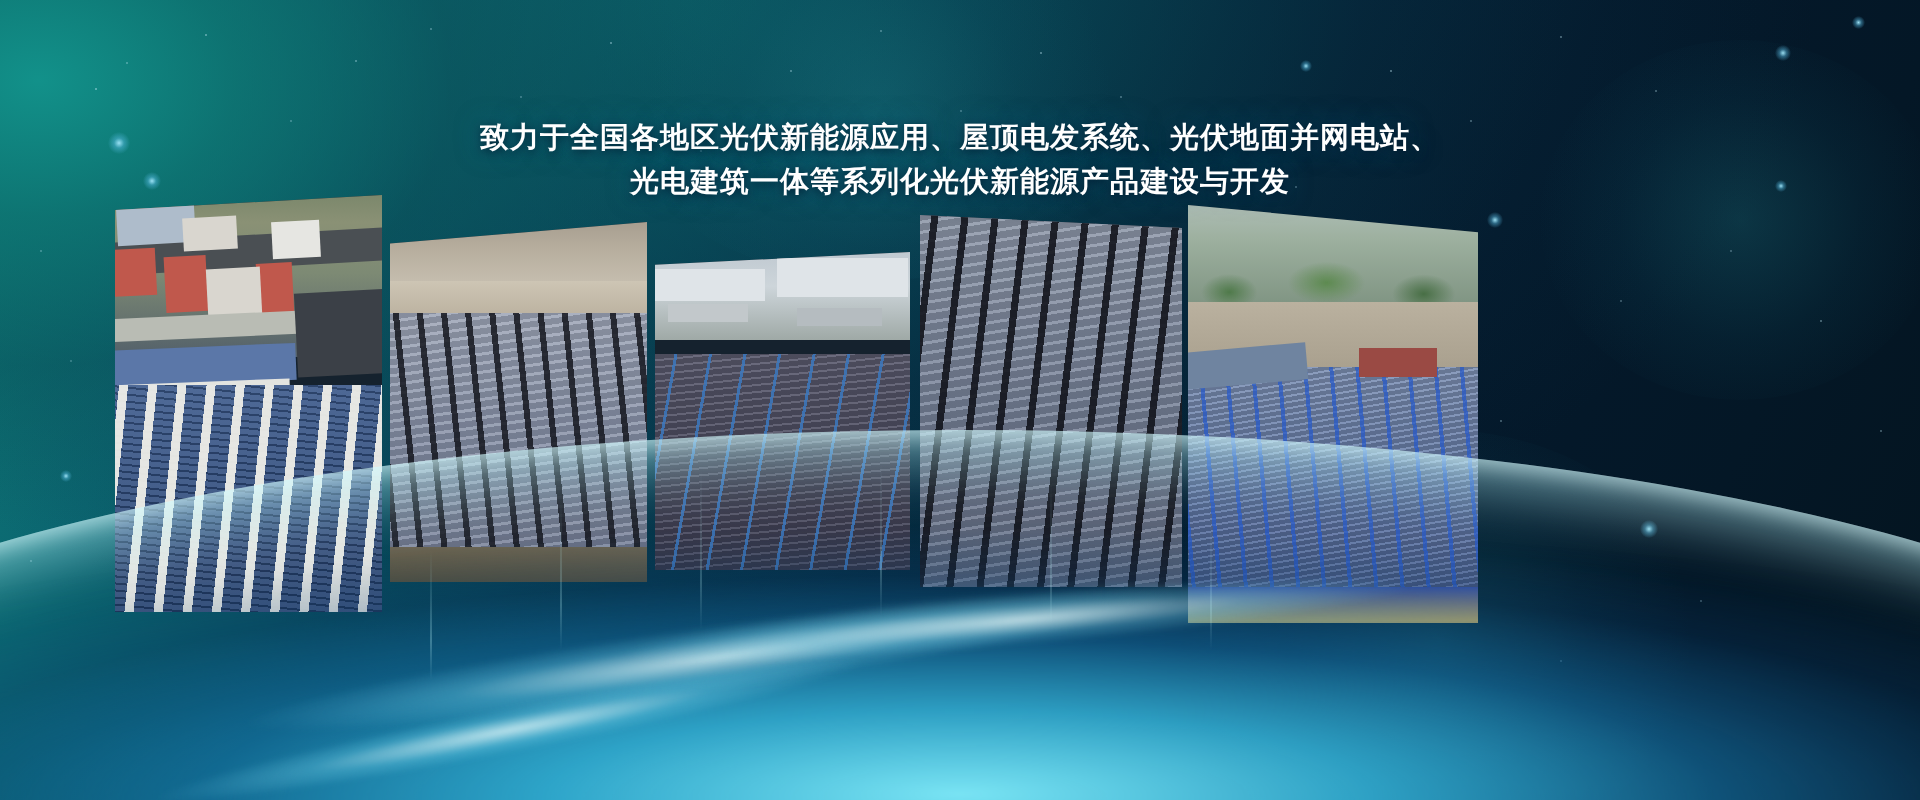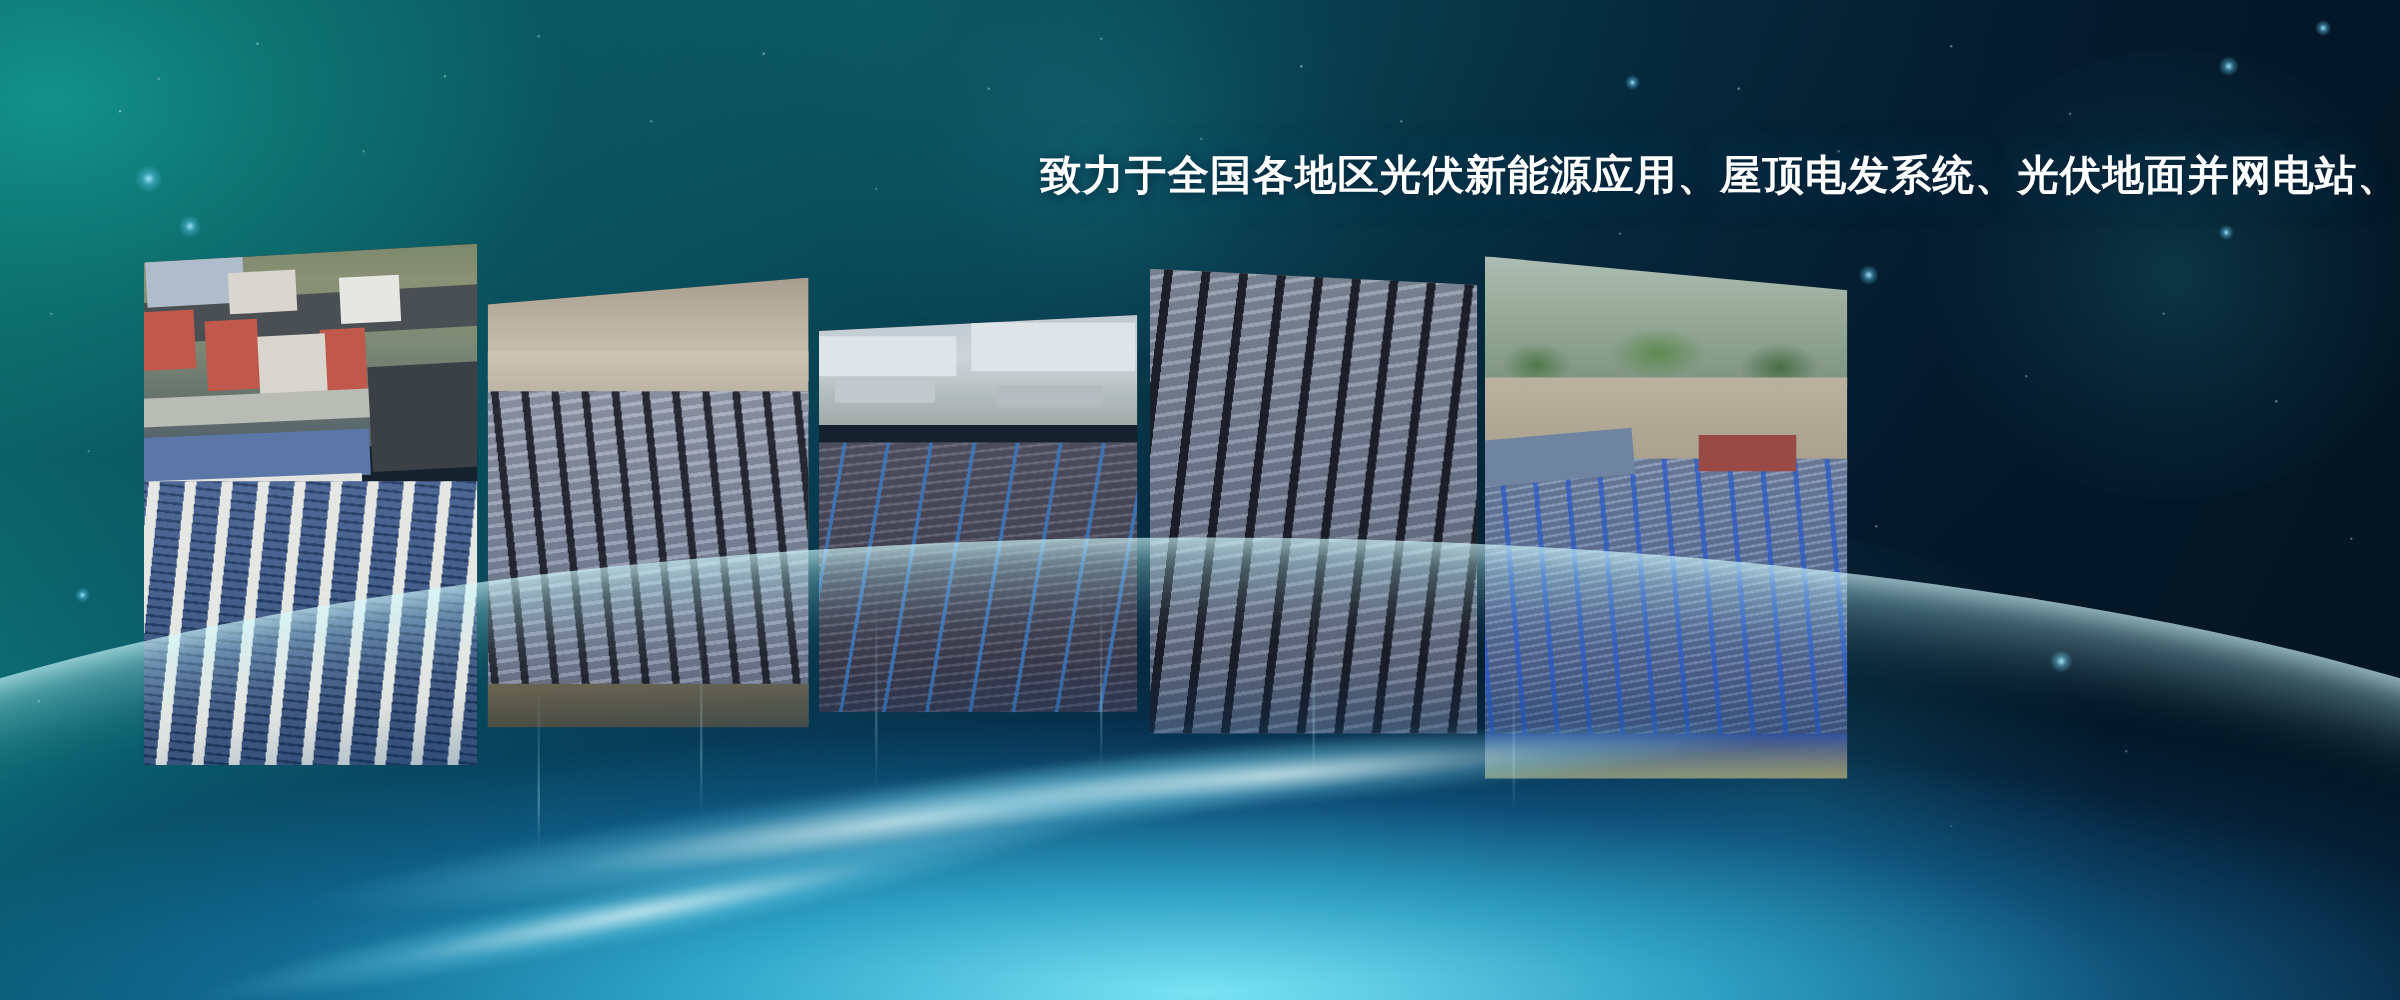--- a/index.html
+++ b/index.html
@@ -19,28 +19,29 @@
   .stars{position:absolute;inset:0;pointer-events:none;}
   .star{position:absolute;border-radius:50%;background:#bfe9f5;}
   .glow{position:absolute;border-radius:50%;
         background:radial-gradient(circle,rgba(160,230,250,0.95) 0%, rgba(90,190,230,0.45) 32%, rgba(40,140,190,0.0) 72%);}
   .neb{position:absolute;border-radius:50%;
        background:radial-gradient(circle,rgba(40,160,170,0.22) 0%, rgba(20,110,130,0.10) 45%, rgba(0,0,0,0) 75%);}
 
   
   .headline{
     position:absolute;left:0;right:0;top:118px;
-    text-align:right;
+    text-align:center;
     color:#ffffff;
-    font-size:33px;
+    font-size:29px;
     font-weight:bold;
     line-height:44px;
     letter-spacing:1px;
     text-shadow:0 2px 10px rgba(0,20,40,0.85), 0 0 26px rgba(20,120,160,0.5);
     z-index:7;
+    font-family:Liberation Mono, monospace;
   }
   .headline .ln{display:block;white-space:nowrap;}
 
   
   .strip{position:absolute;left:0;top:0;width:1920px;height:800px;z-index:5;}
   .photo{position:absolute;overflow:hidden;background:#15222e;
          box-shadow:0 6px 26px rgba(0,0,0,0.45);}
   .photo .inner{position:absolute;inset:-6%;}
 
   
@@ -182,20 +183,21 @@
     <div class="star" style="left:1560px;top:660px;width:2px;height:2px;opacity:.3;"></div>
     <div class="star" style="left:40px;top:250px;width:2px;height:2px;opacity:.35;"></div>
     <div class="star" style="left:70px;top:360px;width:2px;height:2px;opacity:.3;"></div>
     <div class="star" style="left:30px;top:560px;width:2px;height:2px;opacity:.35;"></div>
     <div class="star" style="left:1500px;top:420px;width:2px;height:2px;opacity:.4;"></div>
     <div class="star" style="left:1620px;top:300px;width:2px;height:2px;opacity:.35;"></div>
   </div>
 
   <div class="headline">
     <span class="ln">致力于全国各地区光伏新能源应用、屋顶电发系统、光伏地面并网电站、</span>
+    <span class="ln">光电建筑一体等系列化光伏新能源产品建设与开发</span>
   </div>
 
   <div class="strip">
 
     <div class="photo" id="p1">
       <div class="inner">
         <div class="sky"></div>
         <div class="roofdark" style="left:2%;top:14%;width:96%;height:7%;transform:rotate(-3.2deg);"></div>
         <div class="bldg" style="left:6%;top:8%;width:26%;height:8%;background:#aebccb;transform:rotate(-3.2deg);"></div>
         <div class="bldg" style="left:28%;top:10%;width:18%;height:7%;transform:rotate(-3.2deg);"></div>

